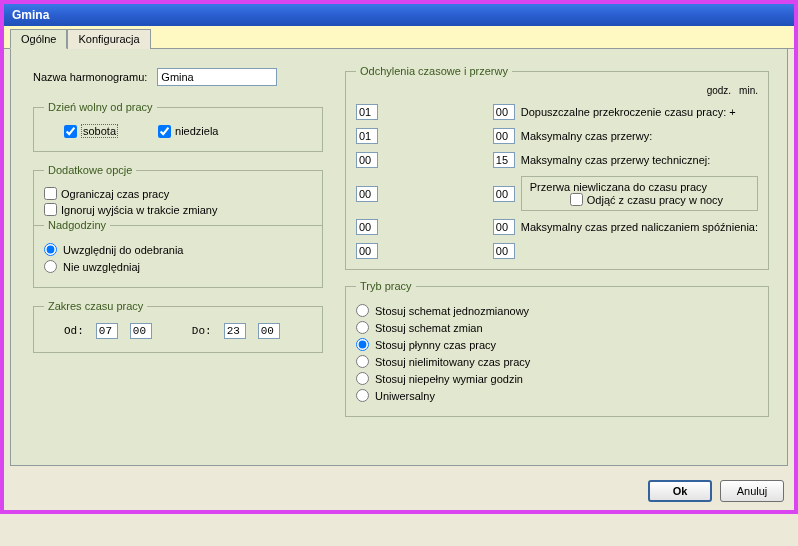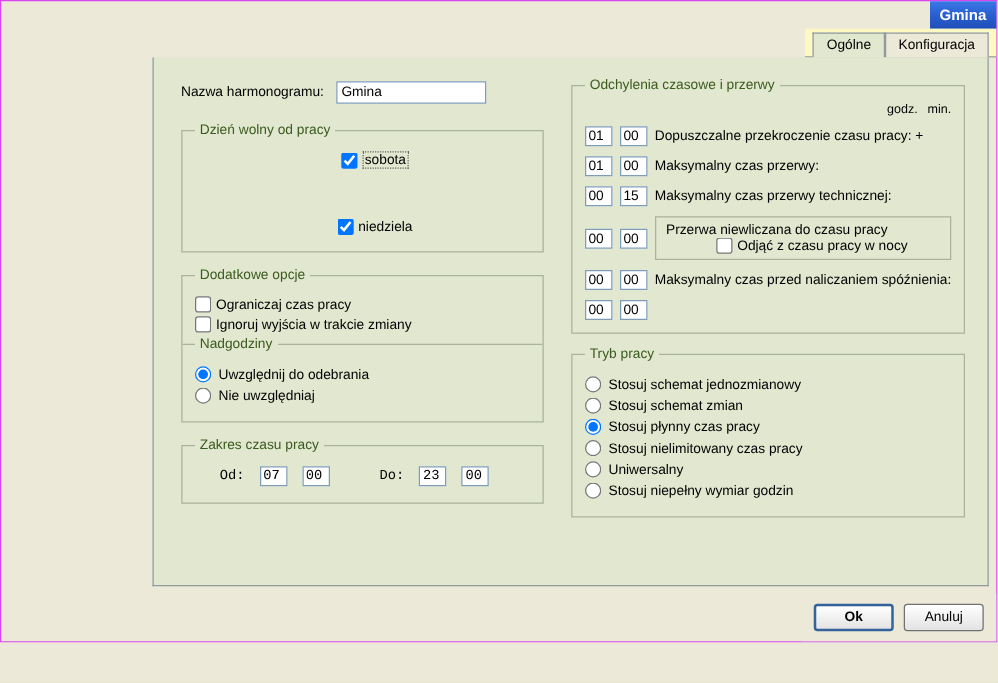--- a/index.html
+++ b/index.html
@@ -7,24 +7,23 @@
     margin: 0;
     font-family: Tahoma, sans-serif;
     font-size: 11px;
     background: #ece9d8;
     color: #000;
   }
   .window {
     width: 798px;
     height: 514px;
     background: #ece9d8;
-    border: 1px solid #d946ef;
+    border: 4px solid #d946ef;
     display: flex;
     flex-direction: column;
-    align-items: flex-end;
   }
   .titlebar {
     background: linear-gradient(to bottom, #3b78e7 0%, #2a5fd0 50%, #1f4fb8 100%);
     color: #fff;
     height: 22px;
     line-height: 22px;
     padding: 0 8px;
     font-weight: bold;
     font-size: 12px;
   }
@@ -138,21 +137,21 @@
 
     <div class="col-left">
 
       <div class="row">
         <span class="label">Nazwa harmonogramu:</span>
         <input type="text" class="field" style="width: 120px;" value="Gmina">
       </div>
 
       <fieldset>
         <legend>Dzień wolny od pracy</legend>
-        <div class="row" style="gap:40px; padding-left:20px;flex-direction:column;">
+        <div class="row" style="gap:40px; padding-left:20px;">
           <label class="chk">
             <input type="checkbox" checked="" style="">
             <span class="dotted">sobota</span>
           </label>
           <label class="chk">
             <input type="checkbox" checked="" style="">
             <span>niedziela</span>
           </label>
         </div>
       </fieldset>
@@ -255,25 +254,25 @@
         <label class="radio">
           <input type="radio" name="mode" checked="" style="">
           <span>Stosuj płynny czas pracy</span>
         </label>
         <label class="radio">
           <input type="radio" name="mode" style="">
           <span>Stosuj nielimitowany czas pracy</span>
         </label>
         <label class="radio">
           <input type="radio" name="mode" style="">
+          <span>Stosuj niepełny wymiar godzin</span>
+        </label>
+        <label class="radio">
+          <input type="radio" name="mode" style="">
           <span>Uniwersalny</span>
-        </label>
-        <label class="radio">
-          <input type="radio" name="mode" style="">
-          <span>Stosuj niepełny wymiar godzin</span>
         </label>
       </fieldset>
 
     </div>
   </div>
 
   <div class="buttonbar">
     <button class="winbtn default">Ok</button>
     <button class="winbtn">Anuluj</button>
   </div>

